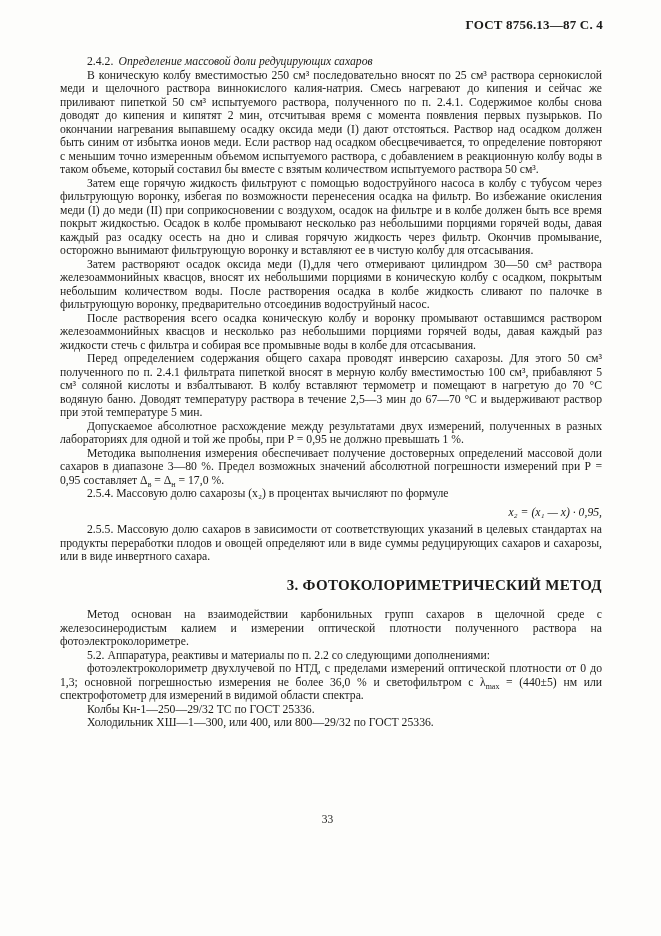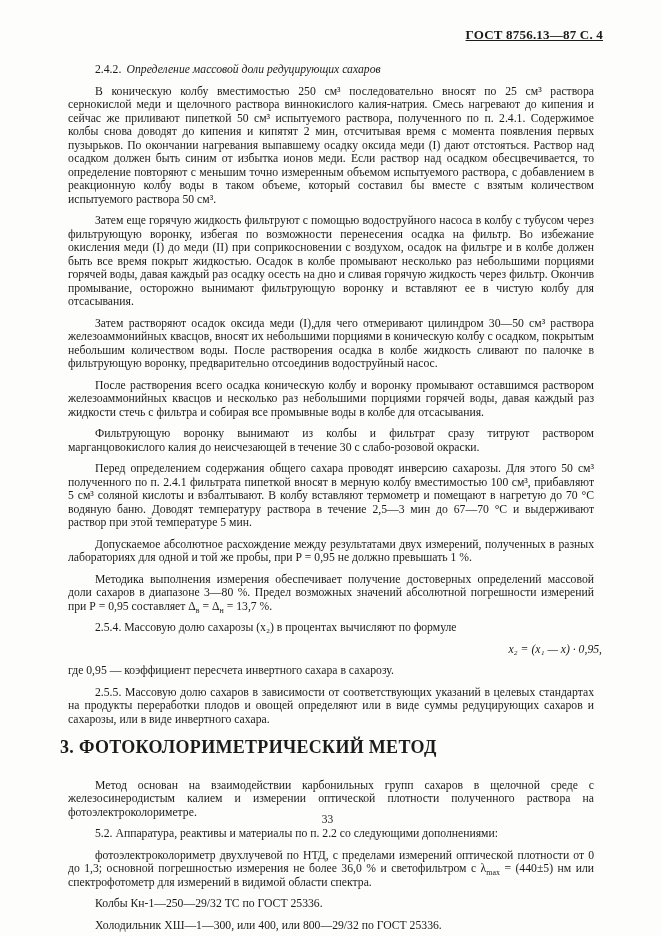--- a/index.html
+++ b/index.html
@@ -10,45 +10,44 @@
   }
   .page {
     position:relative;
     width:661px; height:936px;
     background:#fdfdfb;
     color:#1b1b19;
     overflow:hidden;
   }
   .gost-header {
     position:absolute;
-    top:27px; right:58px;
+    top:17px; right:58px;
     font-weight:bold;
     font-size:13px;
     letter-spacing:0.2px;
-    text-decoration:underline;
   }
   .body-text {
     position:absolute;
     top:55px; left:60px;
     width:542px;
     font-size:11.7px;
     line-height:13.5px;
     text-align:justify;
   }
-  .para { margin:8px; text-indent:27px; }
+  .para { margin:0; text-indent:27px; }
   .para.noindent { text-indent:0; }
   .it { font-style:italic; }
   .ml { margin-left:0.45em; }
   sub.sb { font-size:0.68em; line-height:0; }
   .h-center {
-    margin:15px 0 24px 0;
+    margin:15px 0 16px 0;
     text-indent:0;
-    text-align:left;
+    text-align:right;
     font-weight:bold;
-    font-size:18px;
+    font-size:15px;
     letter-spacing:0.3px;
   }
   .h31 .sp { letter-spacing:0.33em; margin-left:0.55em; }
   .formula {
     margin:5px 0 4px 0;
     text-indent:0;
     text-align:right;
     font-style:italic;
   }
   .page-number {
@@ -70,34 +69,32 @@
     <p class="para"><span>2.4.2.</span><span class="it ml">Определение массовой доли редуцирующих сахаров</span></p>
 
     <p class="para">В коническую колбу вместимостью 250 см³ последовательно вносят по 25 см³ раствора сернокислой меди и щелочного раствора виннокислого калия-натрия. Смесь нагревают до кипения и сейчас же приливают пипеткой 50 см³ испытуемого раствора, полученного по п. 2.4.1. Содержимое колбы снова доводят до кипения и кипятят 2 мин, отсчитывая время с момента появления первых пузырьков. По окончании нагревания выпавшему осадку оксида меди (I) дают отстояться. Раствор над осадком должен быть синим от избытка ионов меди. Если раствор над осадком обесцвечивается, то определение повторяют с меньшим точно измеренным объемом испытуемого раствора, с добавлением в реакционную колбу воды в таком объеме, который составил бы вместе с взятым количеством испытуемого раствора 50 см³.</p>
 
     <p class="para">Затем еще горячую жидкость фильтруют с помощью водоструйного насоса в колбу с тубусом через фильтрующую воронку, избегая по возможности перенесения осадка на фильтр. Во избежание окисления меди (I) до меди (II) при соприкосновении с воздухом, осадок на фильтре и в колбе должен быть все время покрыт жидкостью. Осадок в колбе промывают несколько раз небольшими порциями горячей воды, давая каждый раз осадку осесть на дно и сливая горячую жидкость через фильтр. Окончив промывание, осторожно вынимают фильтрующую воронку и вставляют ее в чистую колбу для отсасывания.</p>
 
     <p class="para">Затем растворяют осадок оксида меди (I),для чего отмеривают цилиндром 30—50 см³ раствора железоаммонийных квасцов, вносят их небольшими порциями в коническую колбу с осадком, покрытым небольшим количеством воды. После растворения осадка в колбе жидкость сливают по палочке в фильтрующую воронку, предварительно отсоединив водоструйный насос.</p>
 
     <p class="para">После растворения всего осадка коническую колбу и воронку промывают оставшимся раствором железоаммонийных квасцов и несколько раз небольшими порциями горячей воды, давая каждый раз жидкости стечь с фильтра и собирая все промывные воды в колбе для отсасывания.</p>
 
-    <p class="para">Фильтрующую воронку вынимают из колбы и фильтрат сразу титруют раствором марганцовокислого калия до неисчезающей в течение 30 с слабо-розовой окраски.</p>
 
 
     <p class="para">Перед определением содержания общего сахара проводят инверсию сахарозы. Для этого 50 см³ полученного по п. 2.4.1 фильтрата пипеткой вносят в мерную колбу вместимостью 100 см³, прибавляют 5 см³ соляной кислоты и взбалтывают. В колбу вставляют термометр и помещают в нагретую до 70 °С водяную баню. Доводят температуру раствора в течение 2,5—3 мин до 67—70 °С и выдерживают раствор при этой температуре 5 мин.</p>
 
     <p class="para">Допускаемое абсолютное расхождение между результатами двух измерений, полученных в разных лабораториях для одной и той же пробы, при Р = 0,95 не должно превышать 1 %.</p>
 
-    <p class="para"><span>Методика выполнения измерения обеспечивает получение достоверных определений массовой доли сахаров в диапазоне 3—80 %. Предел возможных значений абсолютной погрешности измерений при Р = 0,95 составляет Δ</span><sub class="sb">в</sub><span> = Δ</span><sub class="sb">н</sub><span> = 13,7 %.</span></p>
+    <p class="para"><span>Методика выполнения измерения обеспечивает получение достоверных определений массовой доли сахаров в диапазоне 3—80 %. Предел возможных значений абсолютной погрешности измерений при Р = 0,95 составляет Δ</span><sub class="sb">в</sub><span> = Δ</span><sub class="sb">н</sub><span> = 17,0 %.</span></p>
 
     <p class="para">2.5.4.  Массовую долю сахарозы (x₂) в процентах вычисляют по формуле</p>
 
     <div class="formula">x₂ = (x₁ — x) · 0,95,</div>
 
-    <p class="para noindent">где 0,95 — коэффициент пересчета инвертного сахара в сахарозу.</p>
 
     <p class="para">2.5.5.  Массовую долю сахаров в зависимости от соответствующих указаний в целевых стандартах на продукты переработки плодов и овощей определяют или в виде суммы редуцирующих сахаров и сахарозы, или в виде инвертного сахара.</p>
 
     <p class="para h-center">3.  ФОТОКОЛОРИМЕТРИЧЕСКИЙ МЕТОД</p>
 
 
     <p class="para">Метод основан на взаимодействии карбонильных групп сахаров в щелочной среде с железосинеродистым калием и измерении оптической плотности полученного раствора на фотоэлектроколориметре.</p>
 
     <p class="para">5.2.  Аппаратура, реактивы и материалы по п. 2.2 со следующими дополнениями:</p>
 

